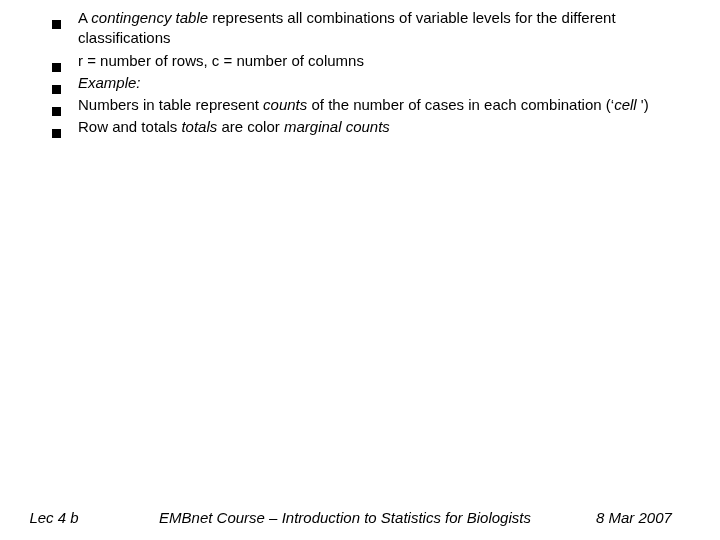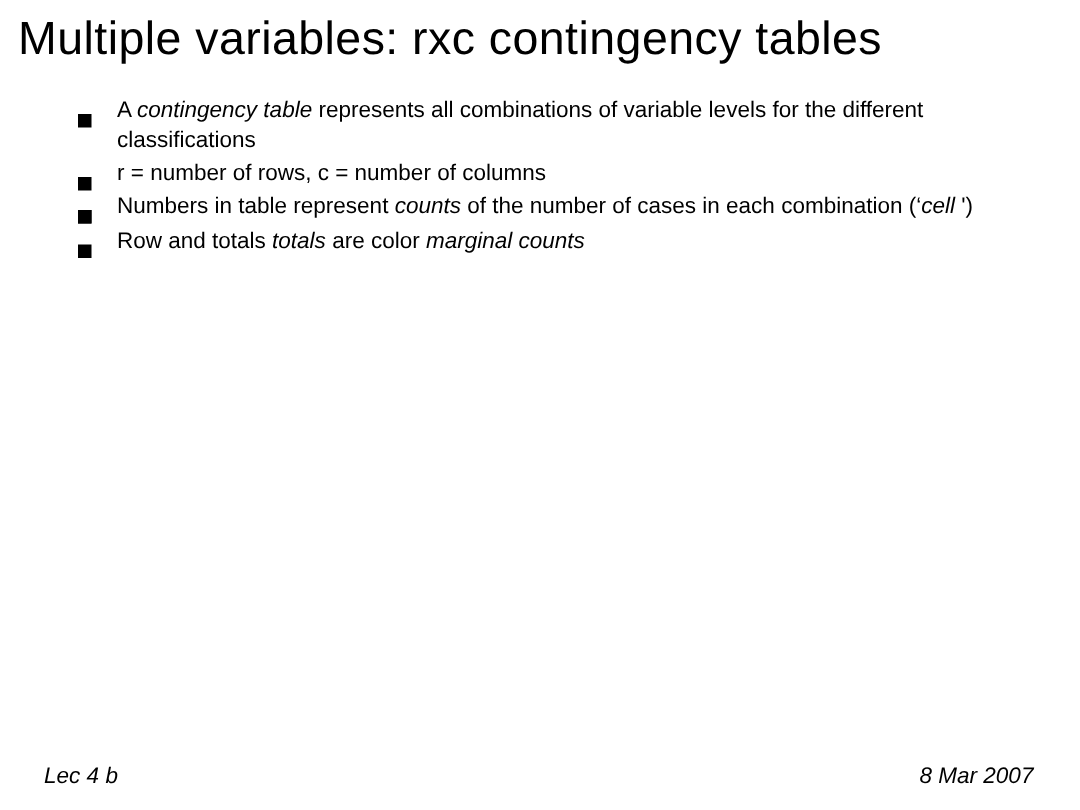--- a/index.html
+++ b/index.html
@@ -75,52 +75,53 @@
     padding: 0 14px;
     font-family: "Comic Sans MS", "Segoe UI", sans-serif;
     font-size: 15px;
     font-style: italic;
     display: flex;
     justify-content: space-between;
     align-items: baseline;
   }
   .footer-center { text-align: center; flex: 1; }
   .footer-left  { text-align: center;  width: 80px; }
-  .footer-right { text-align: center; width: 110px; }
+  .footer-right { text-align: left; width: 110px; }
 </style>
 </head>
 <body>
 
 <div class="slide">
 
-  <h1 class="title">Multiple variables: rxc contingency tables</h1>
 
   <div class="content">
     <ul class="lvl1">
 
       <li>
         <span>A </span><span class="em">contingency table</span><span> represents all combinations of variable levels for the different classifications</span>
       </li>
 
       <li>
         <span>r = number of rows, c = number of columns</span>
       </li>
 
       <li>
+        <span class="em">Example:</span>
       </li>
 
       <li>
         <span>Numbers in table represent </span><span class="em">counts</span><span> of the number of cases in each combination (‘</span><span class="em">cell </span><span>')</span>
       </li>
 
       <li>
         <span>Row and totals </span><span class="em">totals</span><span> are color </span><span class="em">marginal counts</span>
       </li>
 
     </ul>
   </div>
 
   <div class="footer">
     <div class="footer-left">Lec 4 b</div>
+    <div class="footer-center">EMBnet Course – Introduction to Statistics for Biologists</div>
     <div class="footer-right">8 Mar 2007</div>
   </div>
 
 </div>
 
 </body></html>

